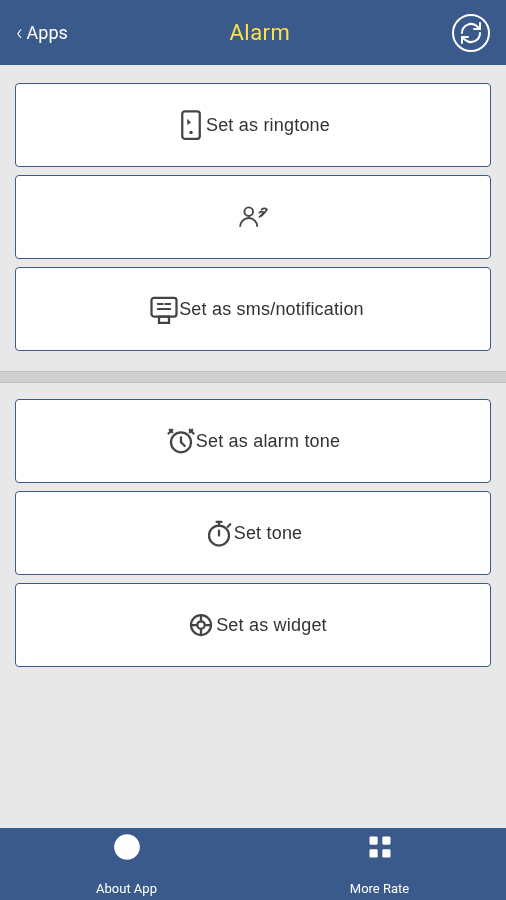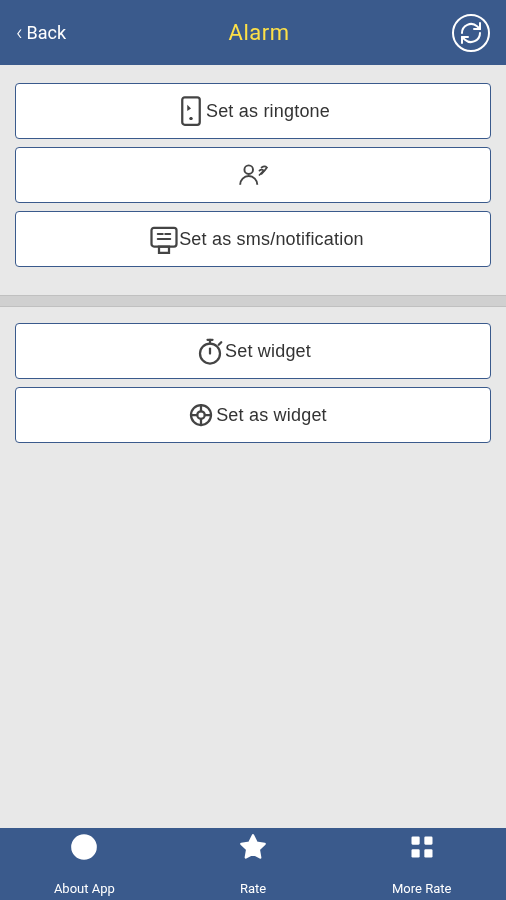--- a/index.html
+++ b/index.html
@@ -87,35 +87,35 @@
       margin: 8px 0;
       border-top: 1px solid #c0c0c0;
       border-bottom: 1px solid #c0c0c0;
     }
 
     .action-btn {
       width: 100%;
       background: white;
       border: 1.5px solid #3a5a8c;
       border-radius: 4px;
-      height: 56px;
+      height: 84px;
       display: flex;
       align-items: center;
       justify-content: center;
       gap: 0;
       cursor: pointer;
       margin-bottom: 8px;
       font-size: 18px;
       color: #333;
       font-weight: 400;
       letter-spacing: 0.2px;
     }
 
     .action-btn:last-child {
-      margin-bottom: 12px;
+      margin-bottom: 4px;
       padding-left: 7px;
     }
 
     .action-btn .btn-icon {
       font-size: 26px;
       color: #444;
       display: flex;
       align-items: center;
     }
 
@@ -165,21 +165,21 @@
       color: white;
       font-weight: 400;
     }
   </style>
 </head>
 <body>
 
 <div class="header">
   <div class="header-back">
     <span class="chevron">‹</span>
-    <span>Back</span>
+    <span>Apps</span>
   </div>
   <span class="header-title">Alarm</span>
   <div class="header-icon">
     <svg viewBox="0 0 24 24" fill="none" stroke="white" stroke-width="2" stroke-linecap="round" stroke-linejoin="round">
       <path d="M21 2v6h-6"></path>
       <path d="M3 12a9 9 0 0 1 15-6.7L21 8"></path>
       <path d="M3 22v-6h6"></path>
       <path d="M21 12a9 9 0 0 1-15 6.7L3 16"></path>
     </svg>
   </div>
@@ -224,32 +224,46 @@
       </span>
       <span>Set as sms/notification</span>
     </button>
 
   </div>
 
   <div class="section-divider"></div>
 
   <div class="section">
 
+    <button class="action-btn">
+      <span class="btn-icon">
+        <svg viewBox="0 0 24 24">
+          <circle cx="12" cy="13" r="8" fill="none" stroke="#444" stroke-width="1.8"></circle>
+          <line x1="12" y1="9" x2="12" y2="13" stroke="#444" stroke-width="1.8" stroke-linecap="round"></line>
+          <line x1="12" y1="13" x2="15" y2="16" stroke="#444" stroke-width="1.8" stroke-linecap="round"></line>
+          <path d="M5 5 L3 3" stroke="#444" stroke-width="1.8" stroke-linecap="round"></path>
+          <path d="M19 5 L21 3" stroke="#444" stroke-width="1.8" stroke-linecap="round"></path>
+          <path d="M2 6 L5 3" stroke="#444" stroke-width="1.8" stroke-linecap="round"></path>
+          <path d="M22 6 L19 3" stroke="#444" stroke-width="1.8" stroke-linecap="round"></path>
+        </svg>
+      </span>
+      <span>Set as alarm tone</span>
+    </button>
 
     <button class="action-btn">
       <span class="btn-icon">
         <svg viewBox="0 0 24 24">
           <circle cx="12" cy="14" r="8" fill="none" stroke="#444" stroke-width="1.8"></circle>
           <line x1="12" y1="10" x2="12" y2="14" stroke="#444" stroke-width="1.8" stroke-linecap="round"></line>
           <line x1="10" y1="3" x2="14" y2="3" stroke="#444" stroke-width="1.8" stroke-linecap="round"></line>
           <line x1="12" y1="3" x2="12" y2="6" stroke="#444" stroke-width="1.8" stroke-linecap="round"></line>
           <line x1="19" y1="7" x2="21" y2="5" stroke="#444" stroke-width="1.8" stroke-linecap="round"></line>
         </svg>
       </span>
-      <span>Set widget</span>
+      <span>Set tone</span>
     </button>
 
     <button class="action-btn">
       <span class="btn-icon">
         <svg viewBox="0 0 24 24">
           <circle cx="12" cy="12" r="8" fill="none" stroke="#444" stroke-width="1.8"></circle>
           <circle cx="12" cy="12" r="3" fill="none" stroke="#444" stroke-width="1.8"></circle>
           <line x1="12" y1="4" x2="12" y2="9" stroke="#444" stroke-width="1.8" stroke-linecap="round"></line>
           <line x1="12" y1="15" x2="12" y2="20" stroke="#444" stroke-width="1.8" stroke-linecap="round"></line>
           <line x1="4" y1="12" x2="9" y2="12" stroke="#444" stroke-width="1.8" stroke-linecap="round"></line>
@@ -269,28 +283,20 @@
     <div class="nav-icon">
       <svg viewBox="0 0 24 24" fill="none" stroke="white" stroke-width="2" stroke-linecap="round" stroke-linejoin="round">
         <circle cx="12" cy="12" r="10"></circle>
         <line x1="12" y1="16" x2="12" y2="12"></line>
         <line x1="12" y1="8" x2="12.01" y2="8"></line>
       </svg>
     </div>
     <span class="nav-label">About App</span>
   </div>
 
-  <div class="nav-item">
-    <div class="nav-icon">
-      <svg viewBox="0 0 24 24" fill="none" stroke="white" stroke-width="2" stroke-linecap="round" stroke-linejoin="round">
-        <polygon points="12 2 15.09 8.26 22 9.27 17 14.14 18.18 21.02 12 17.77 5.82 21.02 7 14.14 2 9.27 8.91 8.26 12 2"></polygon>
-      </svg>
-    </div>
-    <span class="nav-label">Rate</span>
-  </div>
 
   <div class="nav-item">
     <div class="nav-icon">
       <svg viewBox="0 0 24 24" fill="white">
         <rect x="3" y="3" width="7" height="7" rx="1"></rect>
         <rect x="14" y="3" width="7" height="7" rx="1"></rect>
         <rect x="3" y="14" width="7" height="7" rx="1"></rect>
         <rect x="14" y="14" width="7" height="7" rx="1"></rect>
       </svg>
     </div>

